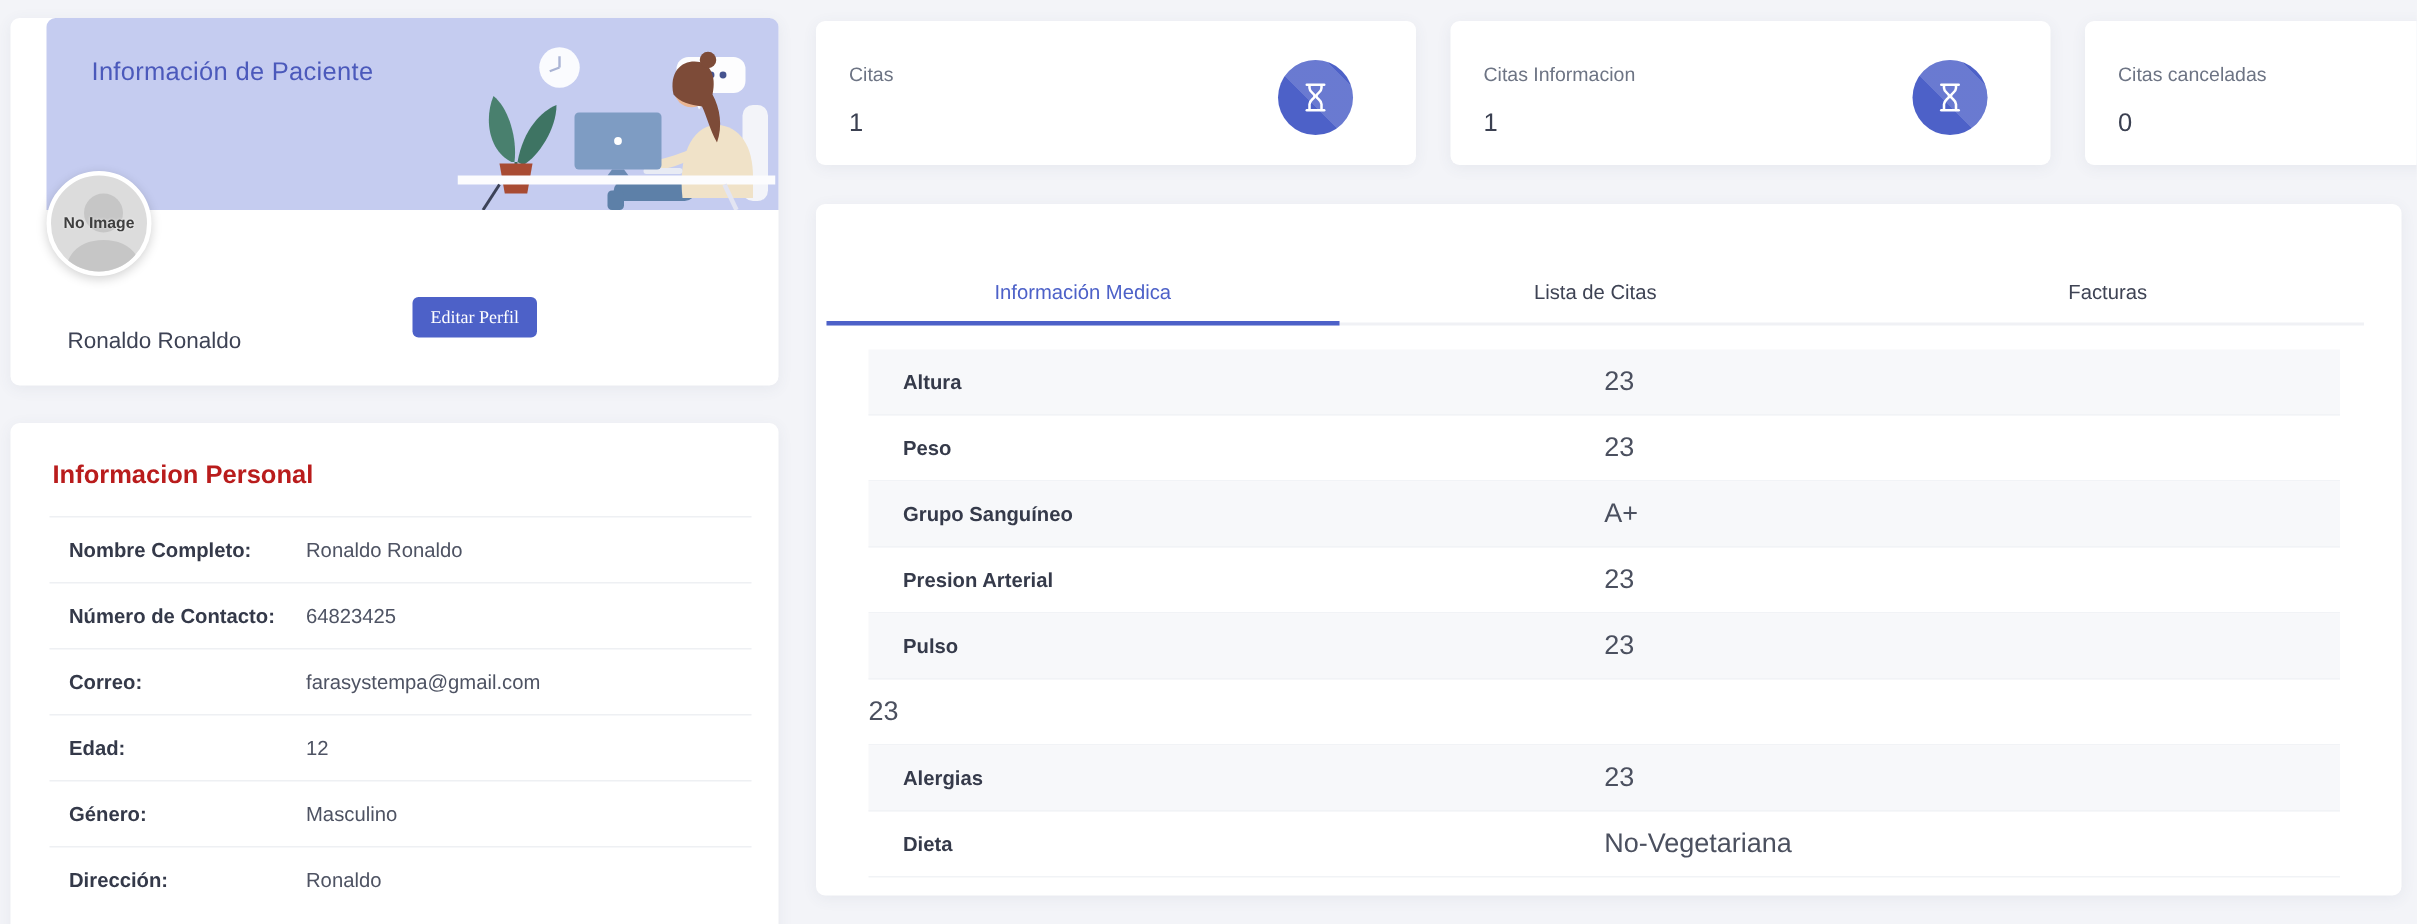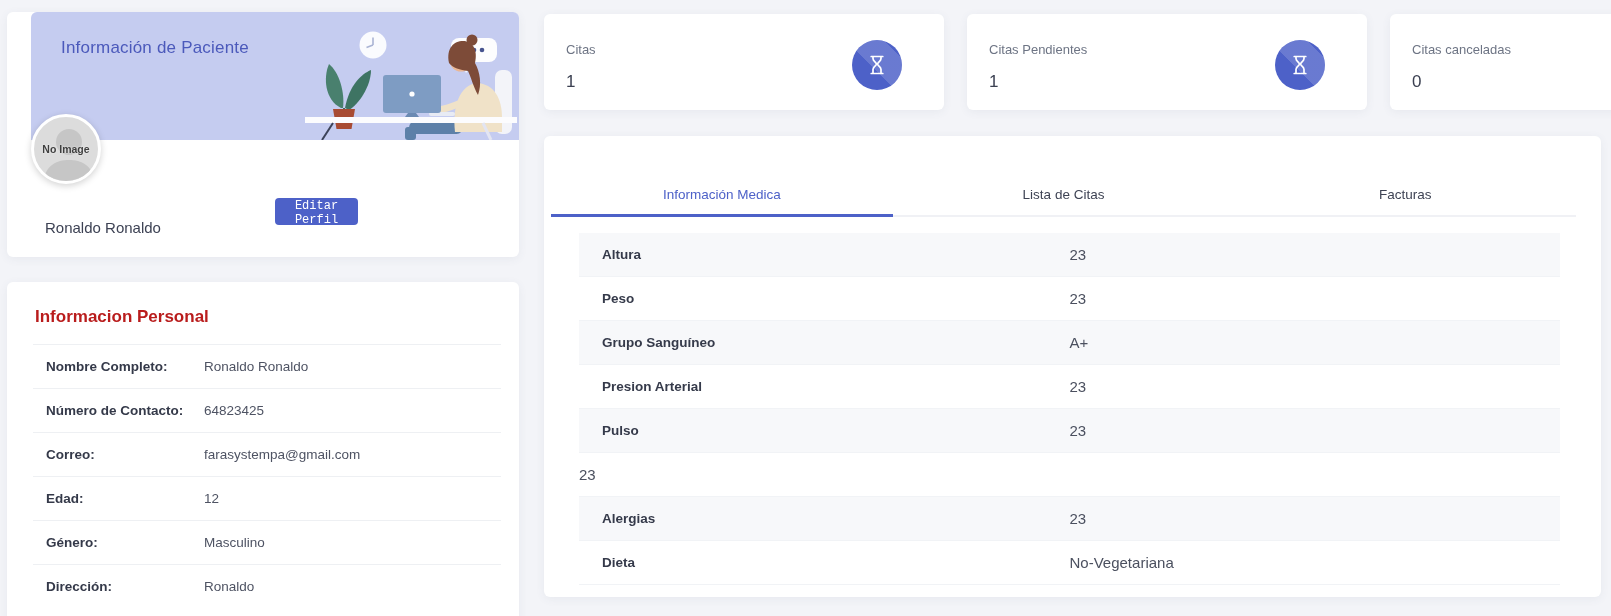--- a/index.html
+++ b/index.html
@@ -26,21 +26,21 @@
   .avatar{position:absolute;left:24px;top:102px;width:70px;height:70px;
           border-radius:50%;background:#dcdcdc;border:3px solid #fff;
           box-shadow:0 2px 7px rgba(0,0,0,.18);overflow:hidden;
           display:flex;align-items:center;justify-content:center;}
   .avatar svg{position:absolute;left:0;top:0;}
   .avatar-text{position:relative;font-size:10.5px;font-weight:700;color:#3f3f3f;
                text-shadow:0 0 2px rgba(255,255,255,.8);}
   .patient-name{position:absolute;left:38px;top:207px;font-size:15px;color:#3d4254;}
   .edit-btn{position:absolute;left:268px;top:186px;width:83px;height:27px;
             background:var(--accent);color:#fff;font-size:12px;border:none;
-            border-radius:4px;cursor:pointer;font-family:Liberation Mono, monospace;}
+            border-radius:4px;cursor:pointer;font-family:Liberation Serif, serif;}
 
   
   #personal-card{left:7px;top:282px;width:512px;height:368px;}
   .personal-title{margin:25px 28px 17px;font-size:17px;font-weight:700;color:#b91c1c;}
   .personal-rows{margin:0 18px 0 26px;}
   .p-row{display:flex;align-items:center;height:44px;
          border-top:1px solid #eef0f3;padding-left:13px;}
   .p-label{width:158px;font-size:13.5px;font-weight:700;color:#343949;}
   .p-value{font-size:13.5px;color:#4e5363;}
 
@@ -63,21 +63,21 @@
   .tabs{display:flex;margin:0 25px 0 7px;border-bottom:2px solid #f0f1f5;}
   .tab{flex:1;text-align:center;padding:23px 0 13px;font-size:13.5px;
        color:#3e4354;cursor:pointer;position:relative;margin-top:28px;}
   .tab.active{color:var(--accent);}
   .tab.active::after{content:"";position:absolute;left:0;right:0;bottom:-2px;
        height:3px;background:var(--accent);}
   .med-table{margin:16px 41px 0 35px;}
   .m-row{display:flex;align-items:center;height:44px;border-bottom:1px solid #f1f3f6;}
   .m-row.stripe{background:var(--stripe);}
   .m-label{flex:0 0 50%;padding-left:23px;font-size:13.5px;font-weight:700;color:#353a4a;}
-  .m-value{font-size:15px;color:#4b505f;}
+  .m-value{font-size:18px;color:#4b505f;}
 </style>
 </head>
 <body>
 
 <div class="card" id="patient-card">
   <div class="banner">
     <div class="banner-title">Información de Paciente</div>
     <svg class="illustration" width="212" height="126" viewBox="0 0 212 126">
       <g>
         <circle cx="68" cy="31" r="13.5" fill="#fafbfe"></circle>
@@ -172,21 +172,21 @@
       <svg width="24" height="24" viewBox="0 0 24 24" fill="none" stroke="#ffffff" stroke-width="1.7" stroke-linecap="round">
         <line x1="6.2" y1="3.5" x2="17.8" y2="3.5"></line>
         <line x1="6.2" y1="20.5" x2="17.8" y2="20.5"></line>
         <path d="M8 4.2 v1.4 c0 2.2 1.8 3 2.9 4.3 a1.7 1.7 0 0 1 0 2.3 C9.8 13.5 8 14.3 8 16.5 V19.8"></path>
         <path d="M16 4.2 v1.4 c0 2.2 -1.8 3 -2.9 4.3 a1.7 1.7 0 0 0 0 2.3 c1.1 1.3 2.9 2.1 2.9 4.3 V19.8"></path>
       </svg>
     </div>
   </div>
 
   <div class="stat-card">
-    <div class="stat-label">Citas Pendientes</div>
+    <div class="stat-label">Citas Informacion</div>
     <div class="stat-value">1</div>
     <div class="stat-icon">
       <svg width="24" height="24" viewBox="0 0 24 24" fill="none" stroke="#ffffff" stroke-width="1.7" stroke-linecap="round">
         <line x1="6.2" y1="3.5" x2="17.8" y2="3.5"></line>
         <line x1="6.2" y1="20.5" x2="17.8" y2="20.5"></line>
         <path d="M8 4.2 v1.4 c0 2.2 1.8 3 2.9 4.3 a1.7 1.7 0 0 1 0 2.3 C9.8 13.5 8 14.3 8 16.5 V19.8"></path>
         <path d="M16 4.2 v1.4 c0 2.2 -1.8 3 -2.9 4.3 a1.7 1.7 0 0 0 0 2.3 c1.1 1.3 2.9 2.1 2.9 4.3 V19.8"></path>
       </svg>
     </div>
   </div>

